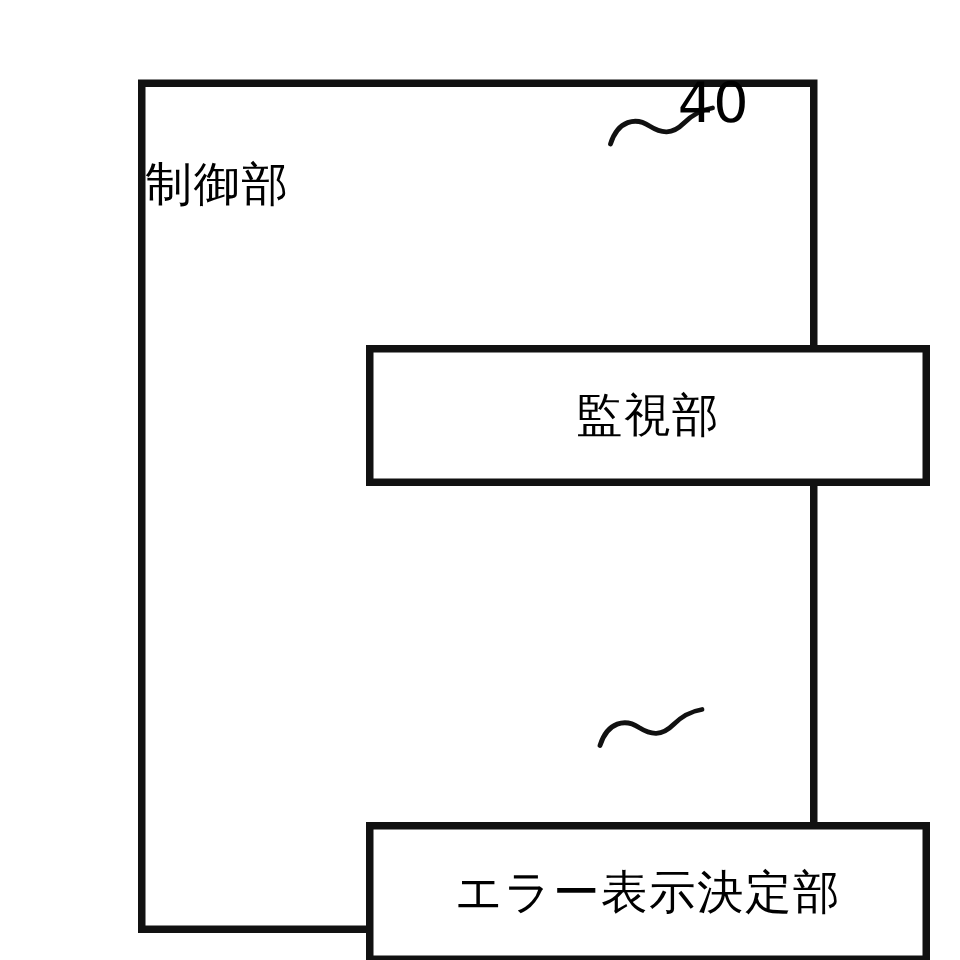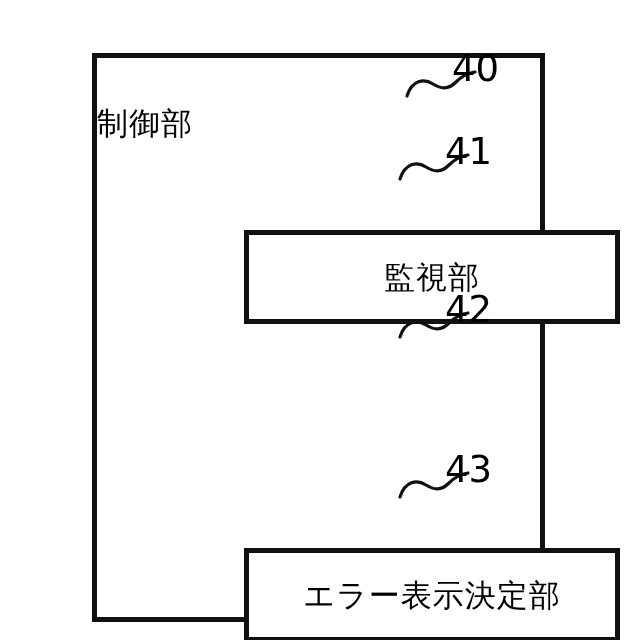--- a/index.html
+++ b/index.html
@@ -124,34 +124,21 @@
     </div>
   </div>
 
   <div class="callout c40">
     <svg viewBox="0 0 150 60">
       <path d="M 22 46 C 27 30, 39 28, 48 34 C 56 39, 63 40, 71 32 C 77 26, 84 23, 90 22"></path>
     </svg>
     <span class="num">40</span>
   </div>
 
-  <div class="callout c41">
-    <svg viewBox="0 0 150 60">
-      <path d="M 22 46 C 27 30, 39 28, 48 34 C 56 39, 63 40, 71 32 C 77 26, 84 23, 90 22"></path>
-    </svg>
-    <span class="num">41</span>
-  </div>
 
-  <div class="callout c42">
-    <svg viewBox="0 0 150 60">
-      <path d="M 22 46 C 27 30, 39 28, 48 34 C 56 39, 63 40, 71 32 C 77 26, 84 23, 90 22"></path>
-    </svg>
-    <span class="num">42</span>
-  </div>
 
   <div class="callout c43">
     <svg viewBox="0 0 150 60">
       <path d="M 22 46 C 27 30, 39 28, 48 34 C 56 39, 63 40, 71 32 C 77 26, 84 23, 90 22"></path>
     </svg>
-    <span class="num">43</span>
   </div>
 
 </div>
 
 </body></html>

